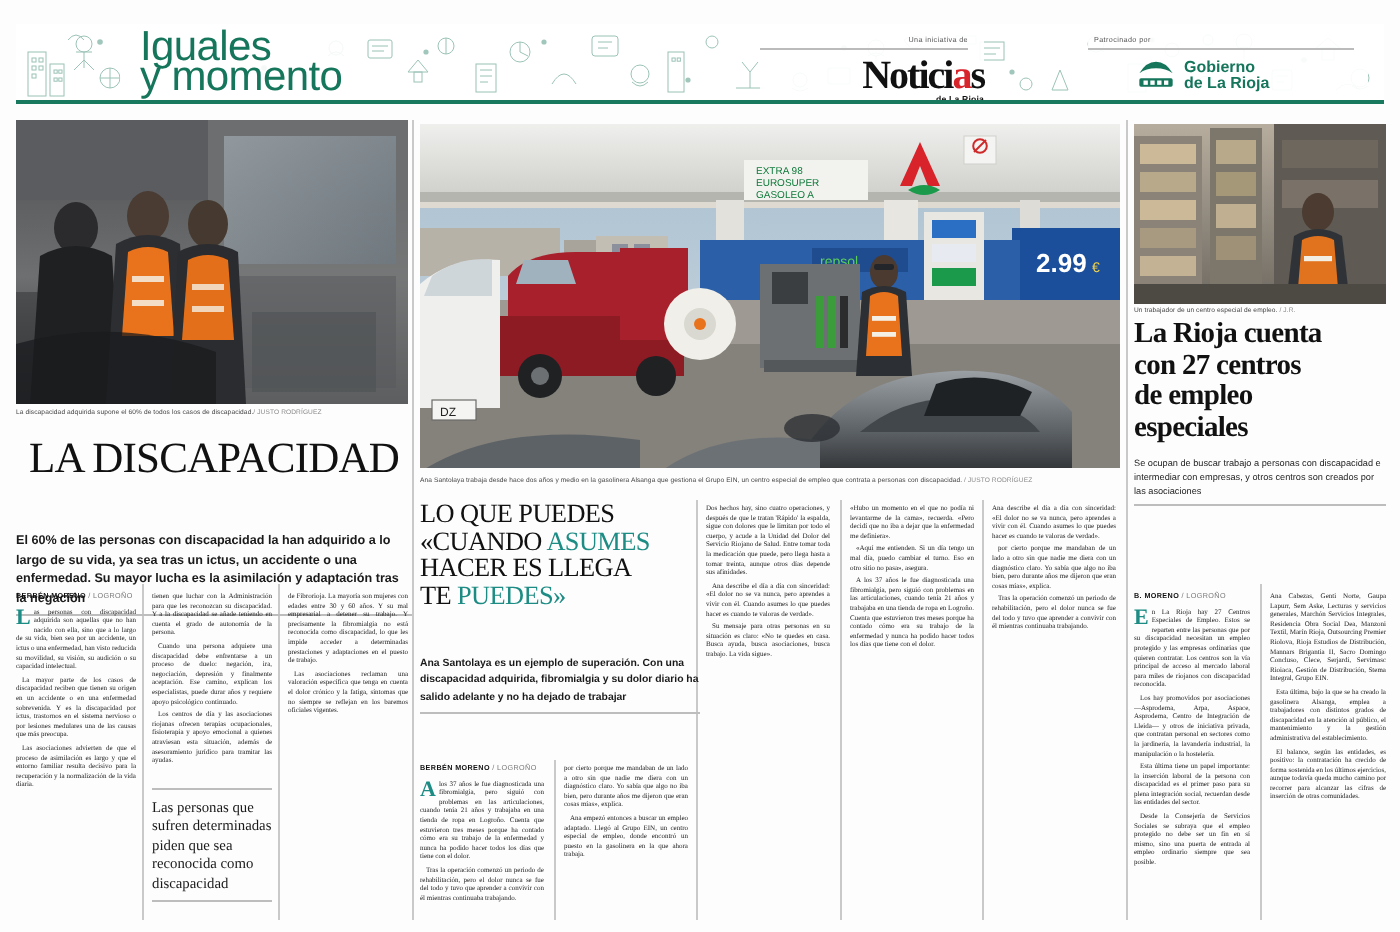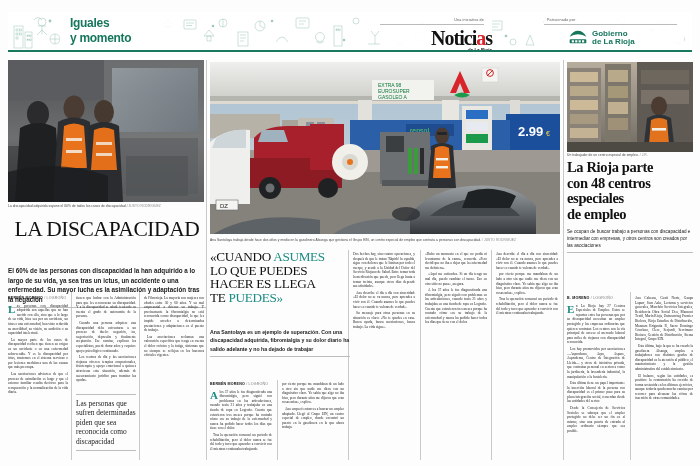--- a/index.html
+++ b/index.html
@@ -18,21 +18,21 @@
     border-bottom: 2.5px solid #18795f;
     overflow: hidden;
   }
   .doodle-layer {
     position: absolute; inset: 0;
     opacity: .55;
   }
 
   .supp-title {
     position: absolute; left: 62px; top: 4px;
-    font-weight: bold; font-size: 12px; line-height: 15px;
+    font-weight: normal; font-size: 21px; line-height: 15px;
     color: #16765c; letter-spacing: -.3px;
     font-family: "Liberation Sans", sans-serif;
   }
   .supp-title span { display: block; }
 
   .bannerwhite-l {
     position: absolute; left: 52px; top: 2px; width: 120px; height: 36px;
     background: rgba(255,255,255,.88);
   }
 
@@ -499,22 +499,22 @@
   </div>
 
   <div class="bodycol" style="left:144px; top:296px; width:60px;">
     <p class="first">de Fibrorioja. La mayoría son mujeres con edades entre 30 y 60 años. Y su mal empresarial a detener su trabajo. Y precisamente la fibromialgia no está reconocida como discapacidad, lo que les impide acceder a determinadas prestaciones y adaptaciones en el puesto de trabajo.</p>
     <p>Las asociaciones reclaman una valoración específica que tenga en cuenta el dolor crónico y la fatiga, síntomas que no siempre se reflejan en los baremos oficiales vigentes.</p>
   </div>
 
   <div class="pullquote" style="left:76px; top:394px; width:60px;">Las personas que sufren determinadas piden que sea reconocida como discapacidad</div>
 
   <div class="center-head">
+    <div>LO QUE PUEDES</div>
     <div><span>«CUANDO </span><span class="teal">ASUMES</span></div>
-    <div>LO QUE PUEDES</div>
     <div>HACER ES LLEGA</div>
     <div><span>TE </span><span class="teal">PUEDES»</span></div>
   </div>
   <div class="center-sub">Ana Santolaya es un ejemplo de superación. Con una discapacidad adquirida, fibromialgia y su dolor diario ha salido adelante y no ha dejado de trabajar</div>
 
   <div class="bodycol dropcap-wrap" style="left:210px; top:382px; width:62px;">
     <div class="byline"><span>BERBÉN MORENO</span><span class="loc"> / LOGROÑO</span></div>
     <p class="first">A los 37 años le fue diagnosticada una fibromialgia, pero siguió con problemas en las articulaciones, cuando tenía 21 años y trabajaba en una tienda de ropa en Logroño. Cuenta que estuvieron tres meses porque ha contado cómo era su trabajo de la enfermedad y nunca ha podido hacer todos los días que tiene con el dolor.</p>
     <p>Tras la operación comenzó un periodo de rehabilitación, pero el dolor nunca se fue del todo y tuvo que aprender a convivir con él mientras continuaba trabajando.</p>
   </div>
@@ -536,24 +536,24 @@
     <p>A los 37 años le fue diagnosticada una fibromialgia, pero siguió con problemas en las articulaciones, cuando tenía 21 años y trabajaba en una tienda de ropa en Logroño. Cuenta que estuvieron tres meses porque ha contado cómo era su trabajo de la enfermedad y nunca ha podido hacer todos los días que tiene con el dolor.</p>
   </div>
 
   <div class="bodycol" style="left:496px; top:252px; width:62px;">
     <p class="first">Ana describe el día a día con sinceridad: «El dolor no se va nunca, pero aprendes a vivir con él. Cuando asumes lo que puedes hacer es cuando te valoras de verdad».</p>
     <p>por cierto porque me mandaban de un lado a otro sin que nadie me diera con un diagnóstico claro. Yo sabía que algo no iba bien, pero durante años me dijeron que eran cosas mías», explica.</p>
     <p>Tras la operación comenzó un periodo de rehabilitación, pero el dolor nunca se fue del todo y tuvo que aprender a convivir con él mientras continuaba trabajando.</p>
   </div>
 
   <div class="right-head">
-    <div>La Rioja parte</div>
-    <div>con 48 centros</div>
+    <div>La Rioja cuenta</div>
+    <div>con 27 centros</div>
+    <div>de empleo</div>
     <div>especiales</div>
-    <div>de empleo</div>
   </div>
   <div class="right-sub">Se ocupan de buscar trabajo a personas con discapacidad e intermediar con empresas, y otros centros son creados por las asociaciones</div>
 
   <div class="bodycol dropcap-wrap" style="left:567px; top:296px; width:58px;">
     <div class="byline"><span>B. MORENO</span><span class="loc"> / LOGROÑO</span></div>
     <p class="first">En La Rioja hay 27 Centros Especiales de Empleo. Estos se reparten entre las personas que por su discapacidad necesitan un empleo protegido y las empresas ordinarias que quieren contratar. Los centros son la vía principal de acceso al mercado laboral para miles de riojanos con discapacidad reconocida.</p>
     <p>Los hay promovidos por asociaciones —Asprodema, Arpa, Aspace, Asprodema, Centro de Integración de Lleida— y otros de iniciativa privada, que contratan personal en sectores como la jardinería, la lavandería industrial, la manipulación o la hostelería.</p>
     <p>Esta última tiene un papel importante: la inserción laboral de la persona con discapacidad es el primer paso para su plena integración social, recuerdan desde las entidades del sector.</p>
     <p>Desde la Consejería de Servicios Sociales se subraya que el empleo protegido no debe ser un fin en sí mismo, sino una puerta de entrada al empleo ordinario siempre que sea posible.</p>
   </div>

